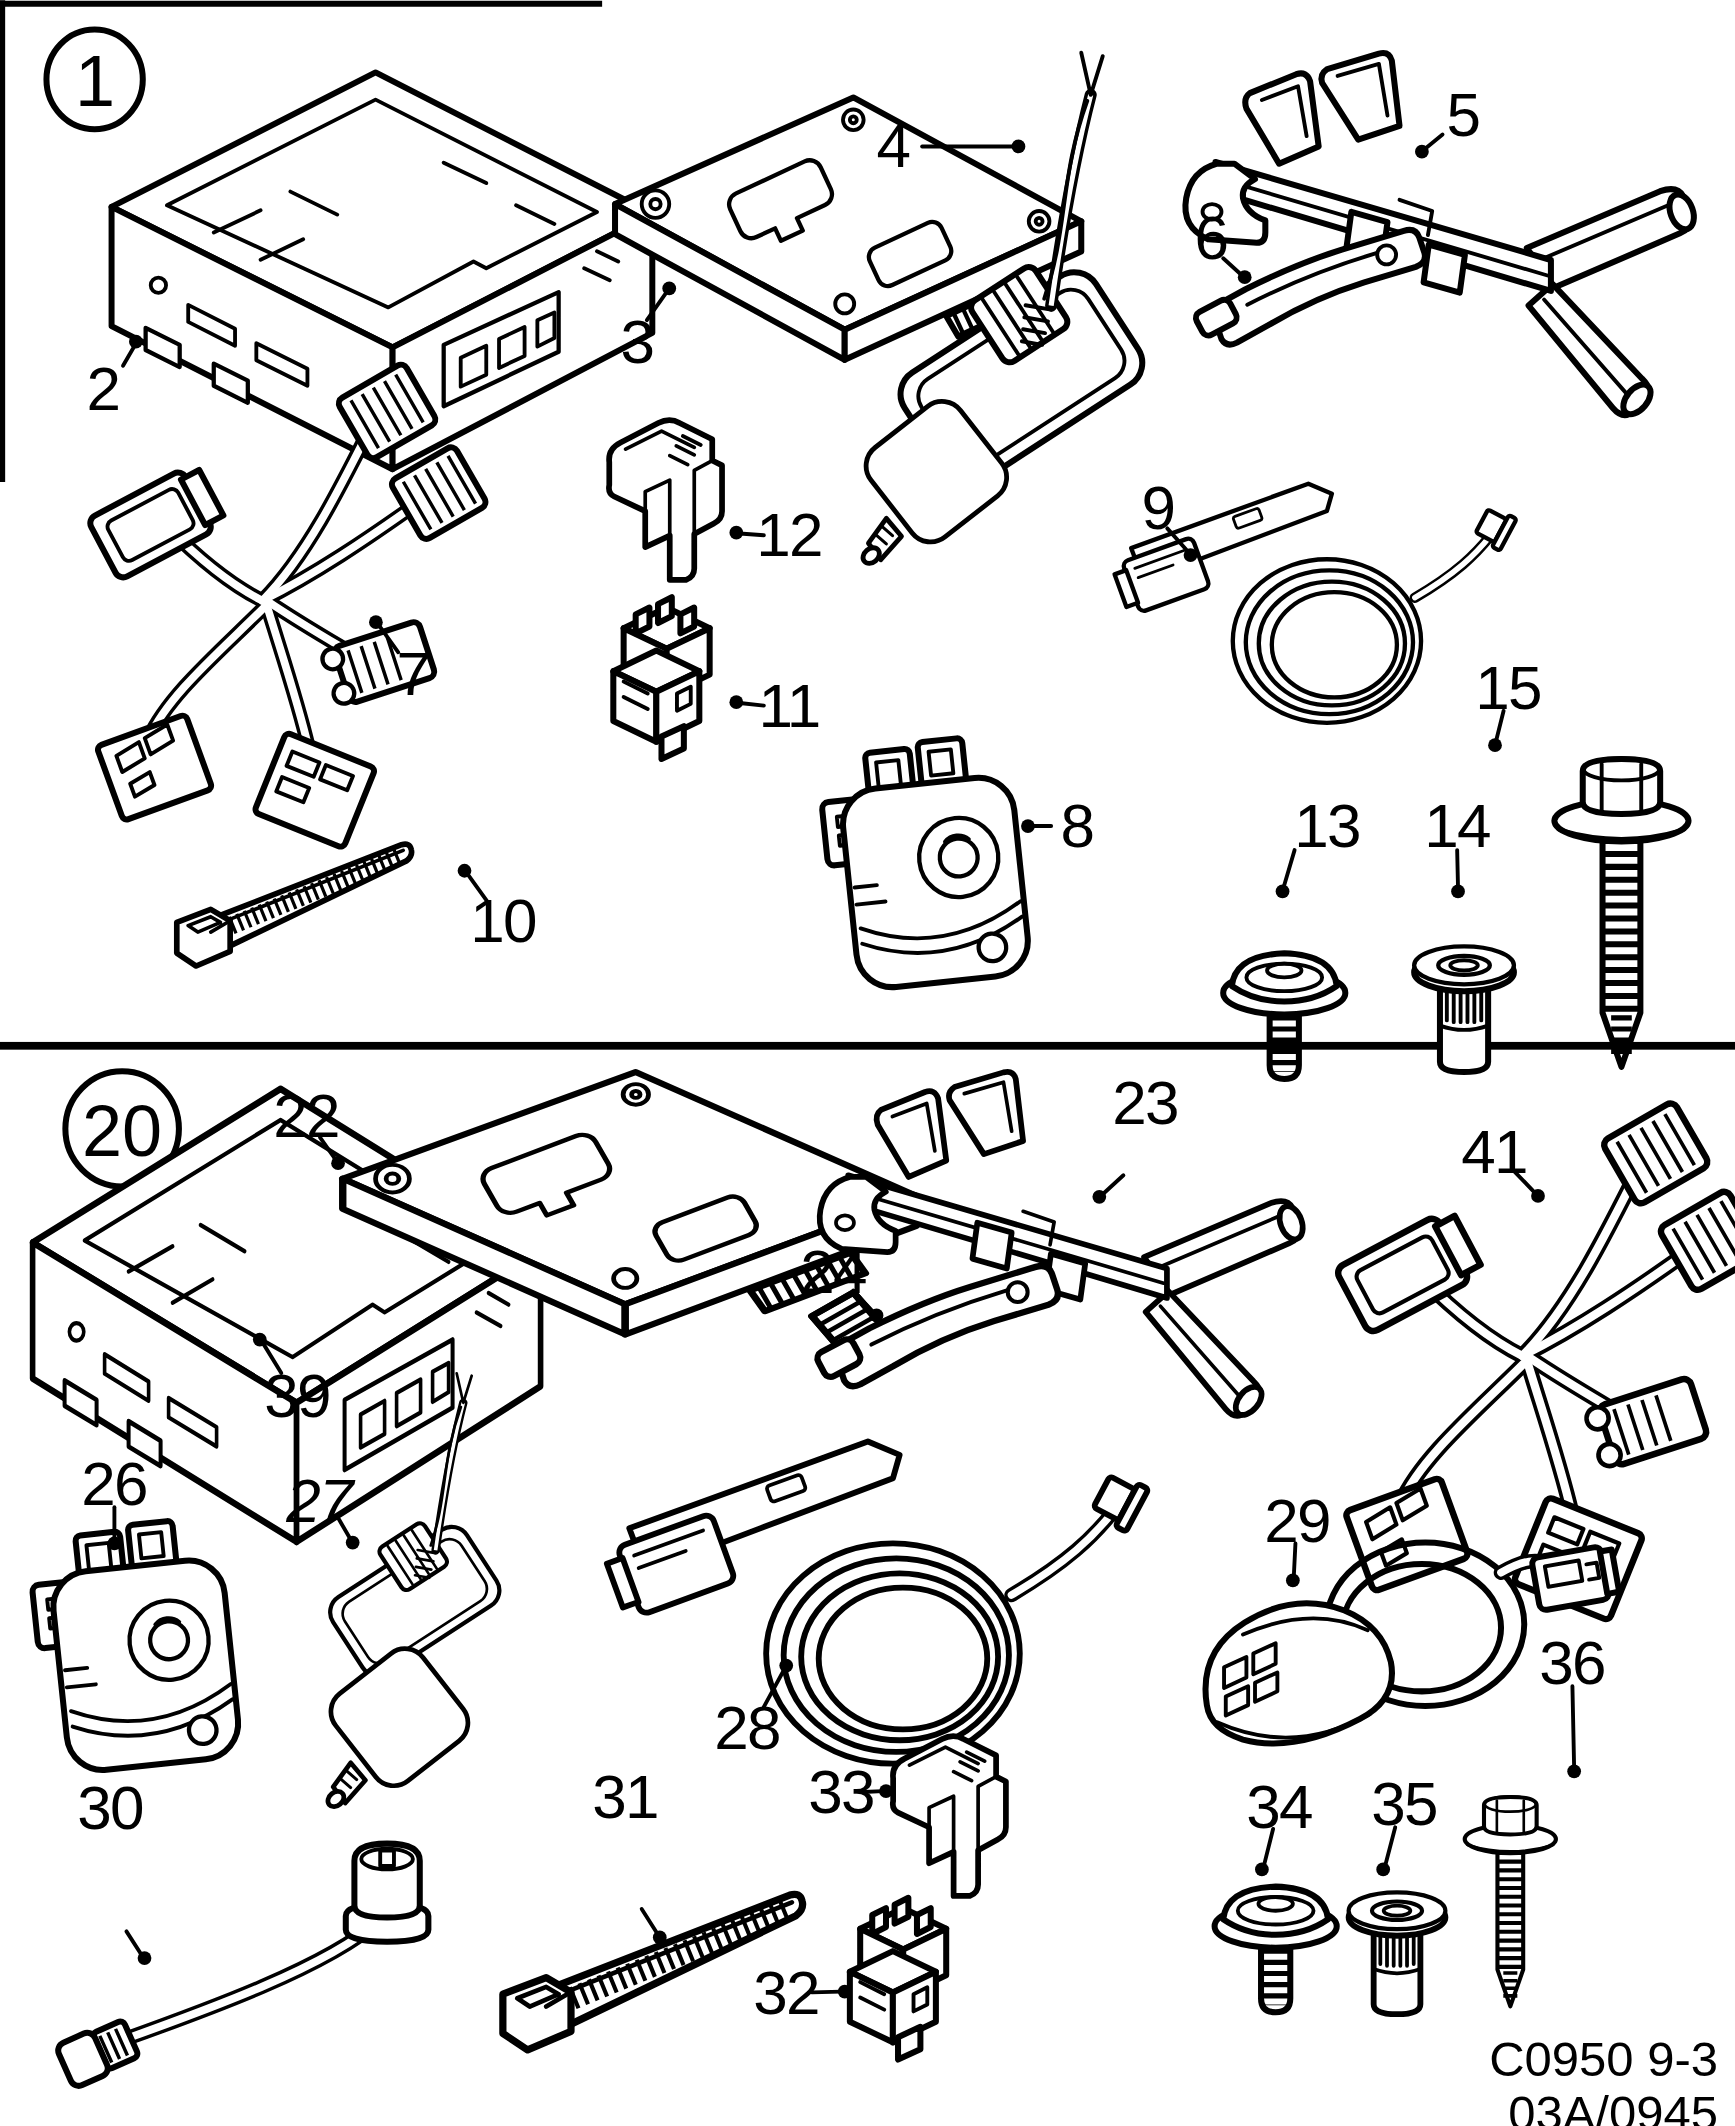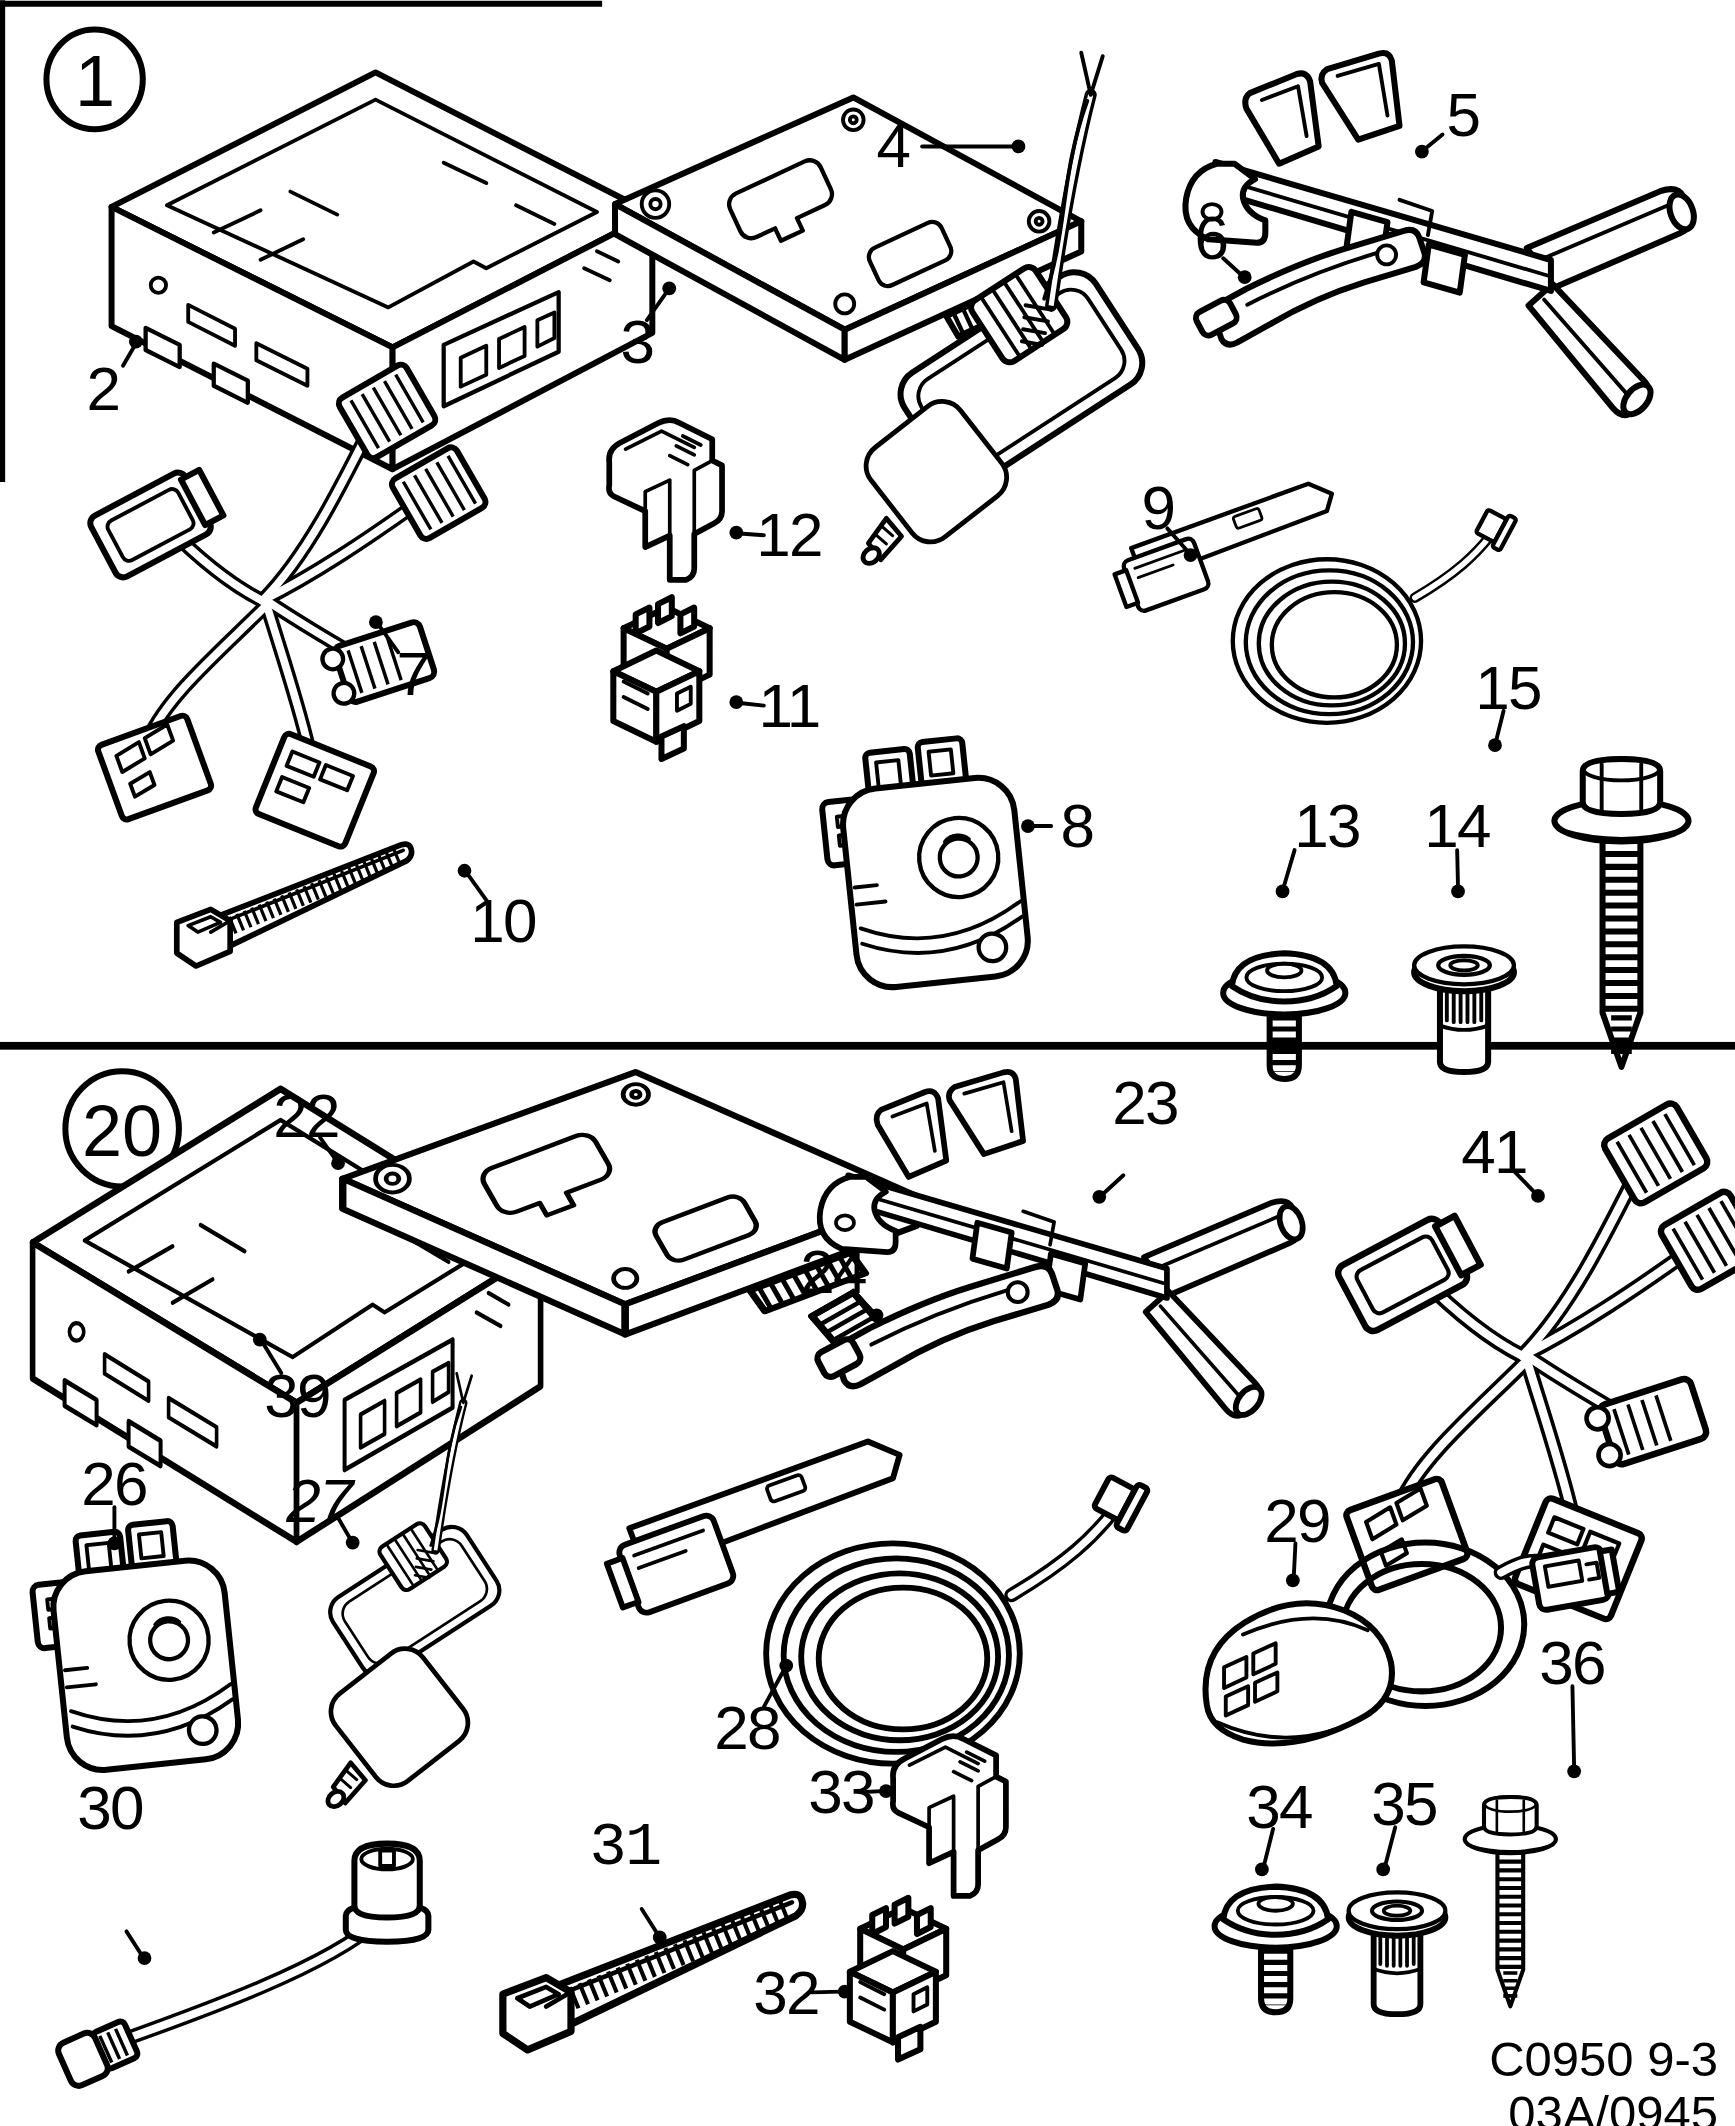--- a/index.html
+++ b/index.html
@@ -493,21 +493,21 @@
 <div class="callout" style="left:297px; top:1396px;">39</div>
 <div class="callout" style="left:306px; top:1116px;">22</div>
 <div class="callout" style="left:1145px; top:1091px;margin-top:12px;">23</div>
 <div class="callout" style="left:833px; top:1272px;">24</div>
 <div class="callout" style="left:1494px; top:1152px;">41</div>
 <div class="callout" style="left:114px; top:1484px;">26</div>
 <div class="callout" style="left:319px; top:1501px;font-style:italic;">27</div>
 <div class="callout" style="left:747px; top:1728px;">28</div>
 <div class="callout" style="left:1297px; top:1521px;">29</div>
 <div class="callout" style="left:110px; top:1808px;">30</div>
-<div class="callout" style="left:625px; top:1848px;font-family:Liberation Mono, monospace;">31</div>
+<div class="callout" style="left:625px; top:1797px;">31</div>
 <div class="callout" style="left:786px; top:1993px;">32</div>
 <div class="callout" style="left:841px; top:1792px;">33</div>
 <div class="callout" style="left:1279px; top:1807px;">34</div>
 <div class="callout" style="left:1404px; top:1804px;">35</div>
 <div class="callout" style="left:1572px; top:1663px;">36</div>
 
 <div id="footer-code">
   <div>C0950 9-3</div>
   <div>03A/0945</div>
 </div>

